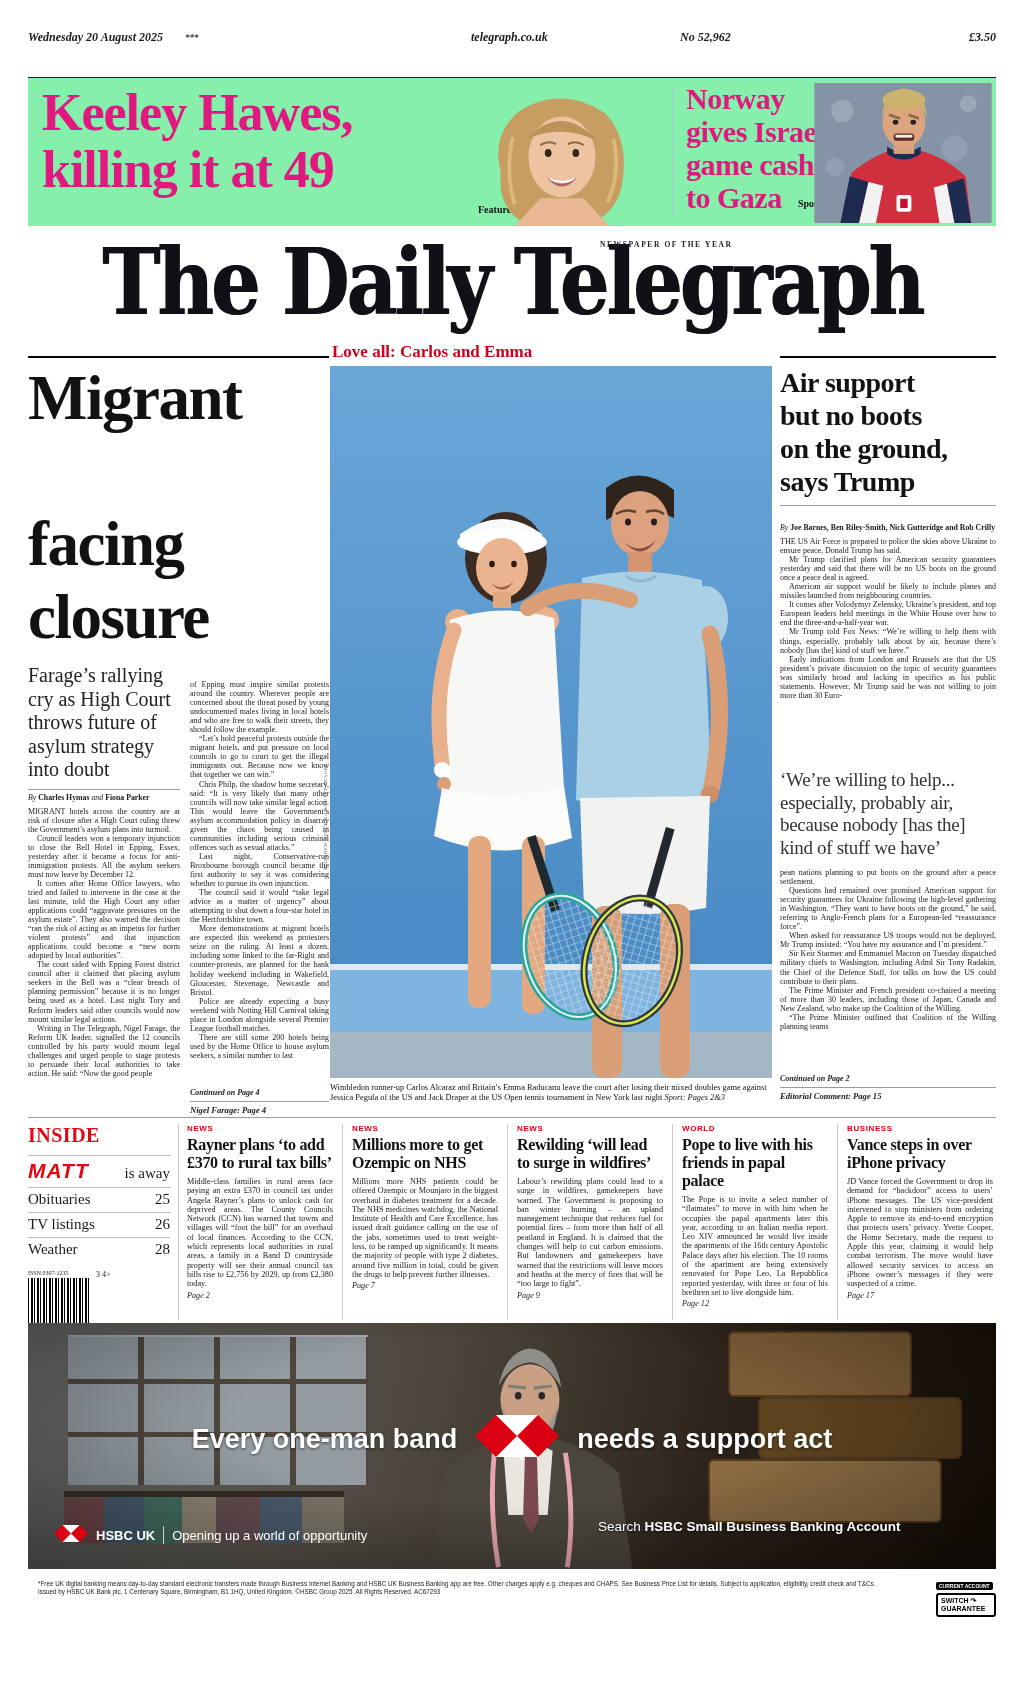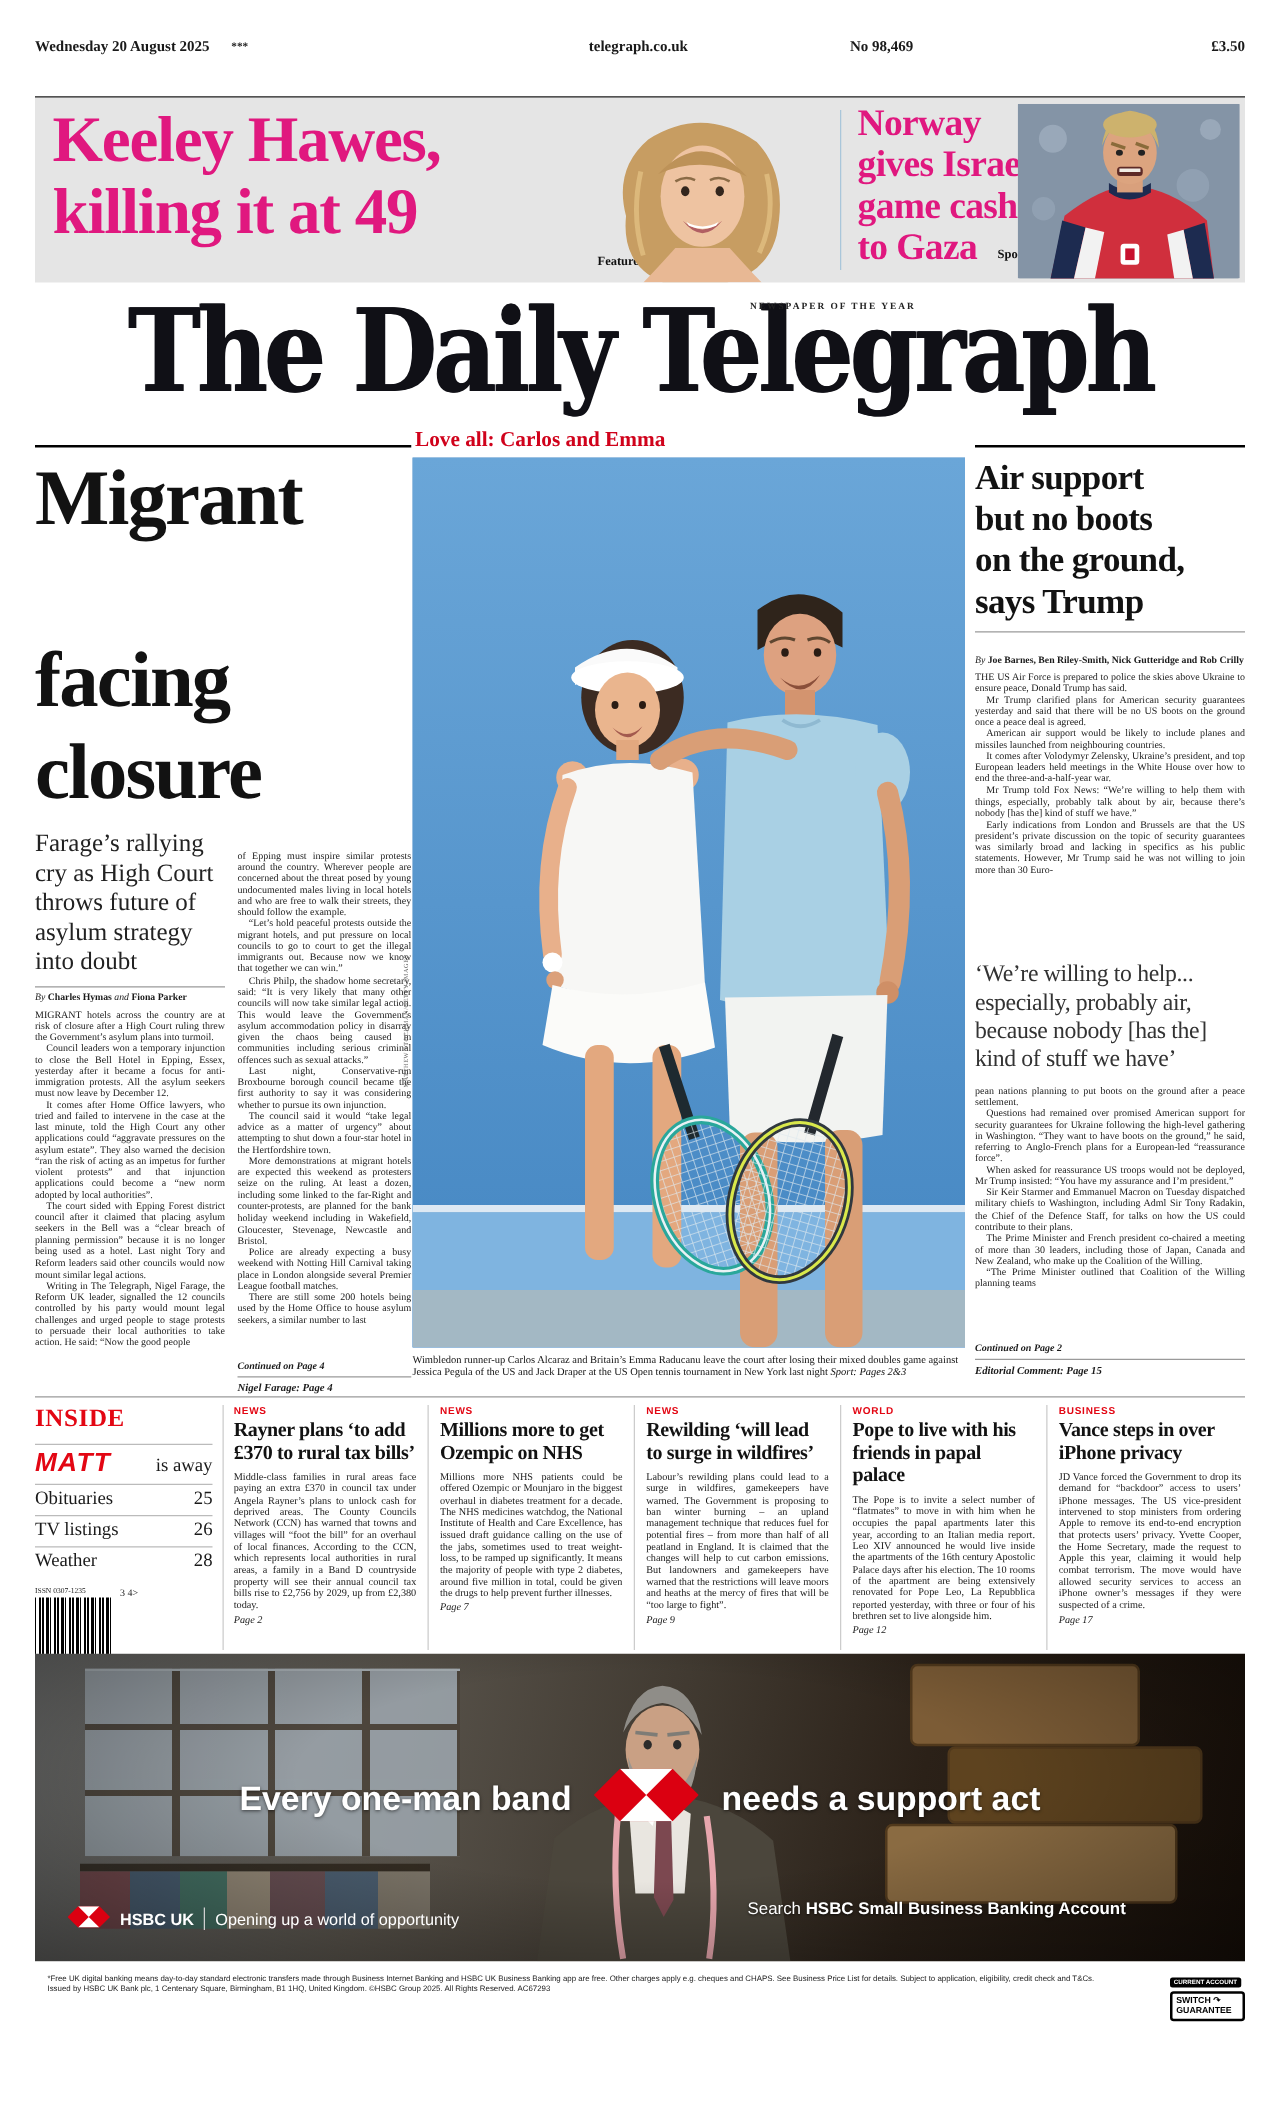--- a/index.html
+++ b/index.html
@@ -1,23 +1,23 @@
 <!DOCTYPE html>
 <html><head>
 <meta charset="utf-8">
 <style>
   html,body{margin:0;padding:0;background:#e9e9e9;}
   .page{position:relative;width:1024px;height:1683px;background:#fff;margin:0 auto;
         font-family:"Liberation Serif",serif;color:#1a1a1a;overflow:hidden;}
   .abs{position:absolute;}
   
-  .topbar{left:28px;top:30px;width:968px;height:18px;font-size:12px;font-weight:bold;}
+  .topbar{left:28px;top:30px;width:968px;height:18px;font-size:12px;font-weight:bold;font-style:italic;}
   .topbar span{position:absolute;top:0;}
   
-  .promo{left:28px;top:77px;width:968px;height:148px;background:#e5e5e5;border-top:1px solid #222;overflow:hidden;}
+  .promo{left:28px;top:77px;width:968px;height:148px;background:#86efac;border-top:1px solid #222;overflow:hidden;}
   .promo-title-left{position:absolute;left:14px;top:6px;font-size:52px;line-height:57px;font-weight:bold;
         color:#e0187f;letter-spacing:-1px;}
   .promo-feat{position:absolute;left:450px;top:126px;font-size:10px;font-weight:bold;color:#111;}
   .promo-div{position:absolute;left:644px;top:10px;width:1px;height:128px;background:#a9c6da;}
   .promo-title-right{position:absolute;left:658px;top:4px;font-size:30px;line-height:33px;font-weight:bold;
         color:#e0187f;letter-spacing:-0.5px;width:150px;}
   .promo-sport{position:absolute;left:770px;top:120px;font-size:10px;font-weight:bold;color:#111;}
   .keeley{position:absolute;left:428px;top:0;width:212px;height:148px;}
   .haaland{position:absolute;left:784px;top:5px;width:182px;height:140px;border-radius:4px;overflow:hidden;}
   
@@ -94,21 +94,21 @@
 </style>
 </head>
 <body>
 
 <div class="page">
 
   <div class="abs topbar">
     <span style="left:0">Wednesday 20 August 2025</span>
     <span style="left:157px;font-size:9px;top:2px">***</span>
     <span style="left:443px">telegraph.co.uk</span>
-    <span style="left:652px">No 98,469</span>
+    <span style="left:652px">No 52,962</span>
     <span style="right:0">£3.50</span>
   </div>
 
   <div class="abs promo">
     <div class="promo-title-left">
       <span>Keeley Hawes,</span><br>
       <span>killing it at 49</span>
     </div>
     <div class="promo-feat">Features</div>
 

